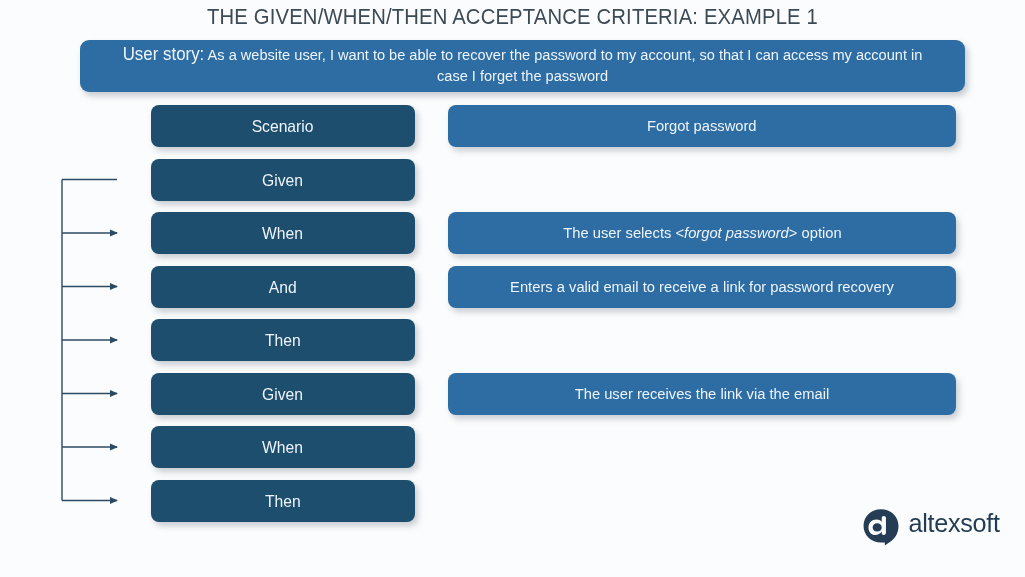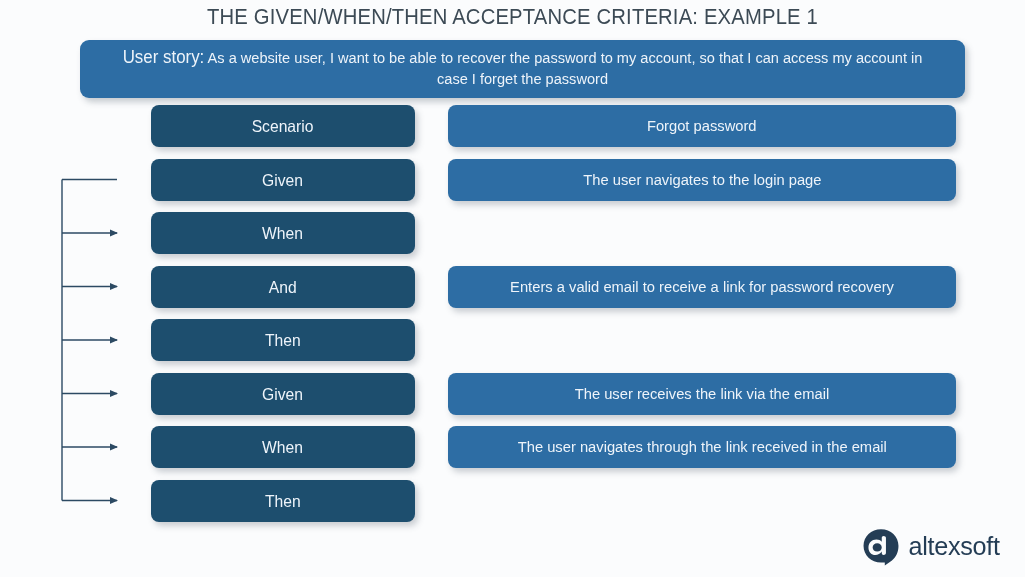--- a/index.html
+++ b/index.html
@@ -40,21 +40,21 @@
     transform-origin: center top;
     white-space: nowrap;
   }
 
   
   .userstory {
     position: absolute;
     left: 80px;
     top: 40px;
     width: 885px;
-    height: 58px;
+    height: 52px;
     background: #2d6da4;
     border-radius: 9px;
     box-shadow: 3px 4px 6px rgba(60,75,90,0.28);
     display: flex;
     align-items: center;
     justify-content: center;
     box-sizing: border-box;
     padding: 2px 26px 4px 26px;
   }
   .userstory-text {
@@ -122,25 +122,24 @@
     top: 0;
     width: 1025px;
     height: 577px;
     pointer-events: none;
   }
 
   
   .logo {
     position: absolute;
     left: 862px;
-    top: 524px;
+    top: 508px;
     width: 160px;
     height: 45px;
     display: flex;
-    align-items: center;
   }
   .logo-mark {
     width: 38px;
     height: 38px;
     flex: 0 0 38px;
   }
   .logo-word {
     margin-left: 7px;
     font-size: 26px;
     color: #243d55;
@@ -189,28 +188,28 @@
           <div class="box-label">Scenario</div>
         </div>
         <div class="box box-right">
           <div class="box-label">Forgot password</div>
         </div>
       </div>
       <div class="row" style="top: 158.5px;">
         <div class="box box-left">
           <div class="box-label">Given</div>
         </div>
-        <div class="box box-right">
-          <div class="box-label">The user navigates to the login page</div>
-        </div>
       </div>
       <div class="row" style="top: 212px;">
         <div class="box box-left">
           <div class="box-label">When</div>
         </div>
+        <div class="box box-right">
+          <div class="box-label"><span>The user selects &lt;</span><i>forgot password</i><span>&gt; option</span></div>
+        </div>
       </div>
       <div class="row" style="top: 265.5px;">
         <div class="box box-right">
           <div class="box-label">Enters a valid email to receive a link for password recovery</div>
         </div>
         <div class="box box-left">
           <div class="box-label">And</div>
         </div>
       </div>
       <div class="row" style="top: 319px;">
@@ -222,23 +221,20 @@
         <div class="box box-left">
           <div class="box-label">Given</div>
         </div>
         <div class="box box-right">
           <div class="box-label">The user receives the link via the email</div>
         </div>
       </div>
       <div class="row" style="top: 426px;">
         <div class="box box-left">
           <div class="box-label">When</div>
-        </div>
-        <div class="box box-right">
-          <div class="box-label">The user navigates through the link received in the email</div>
         </div>
       </div>
       <div class="row" style="top: 479.5px;">
         <div class="box box-left">
           <div class="box-label">Then</div>
         </div>
       </div>
     </div>
 
   <div class="logo">

